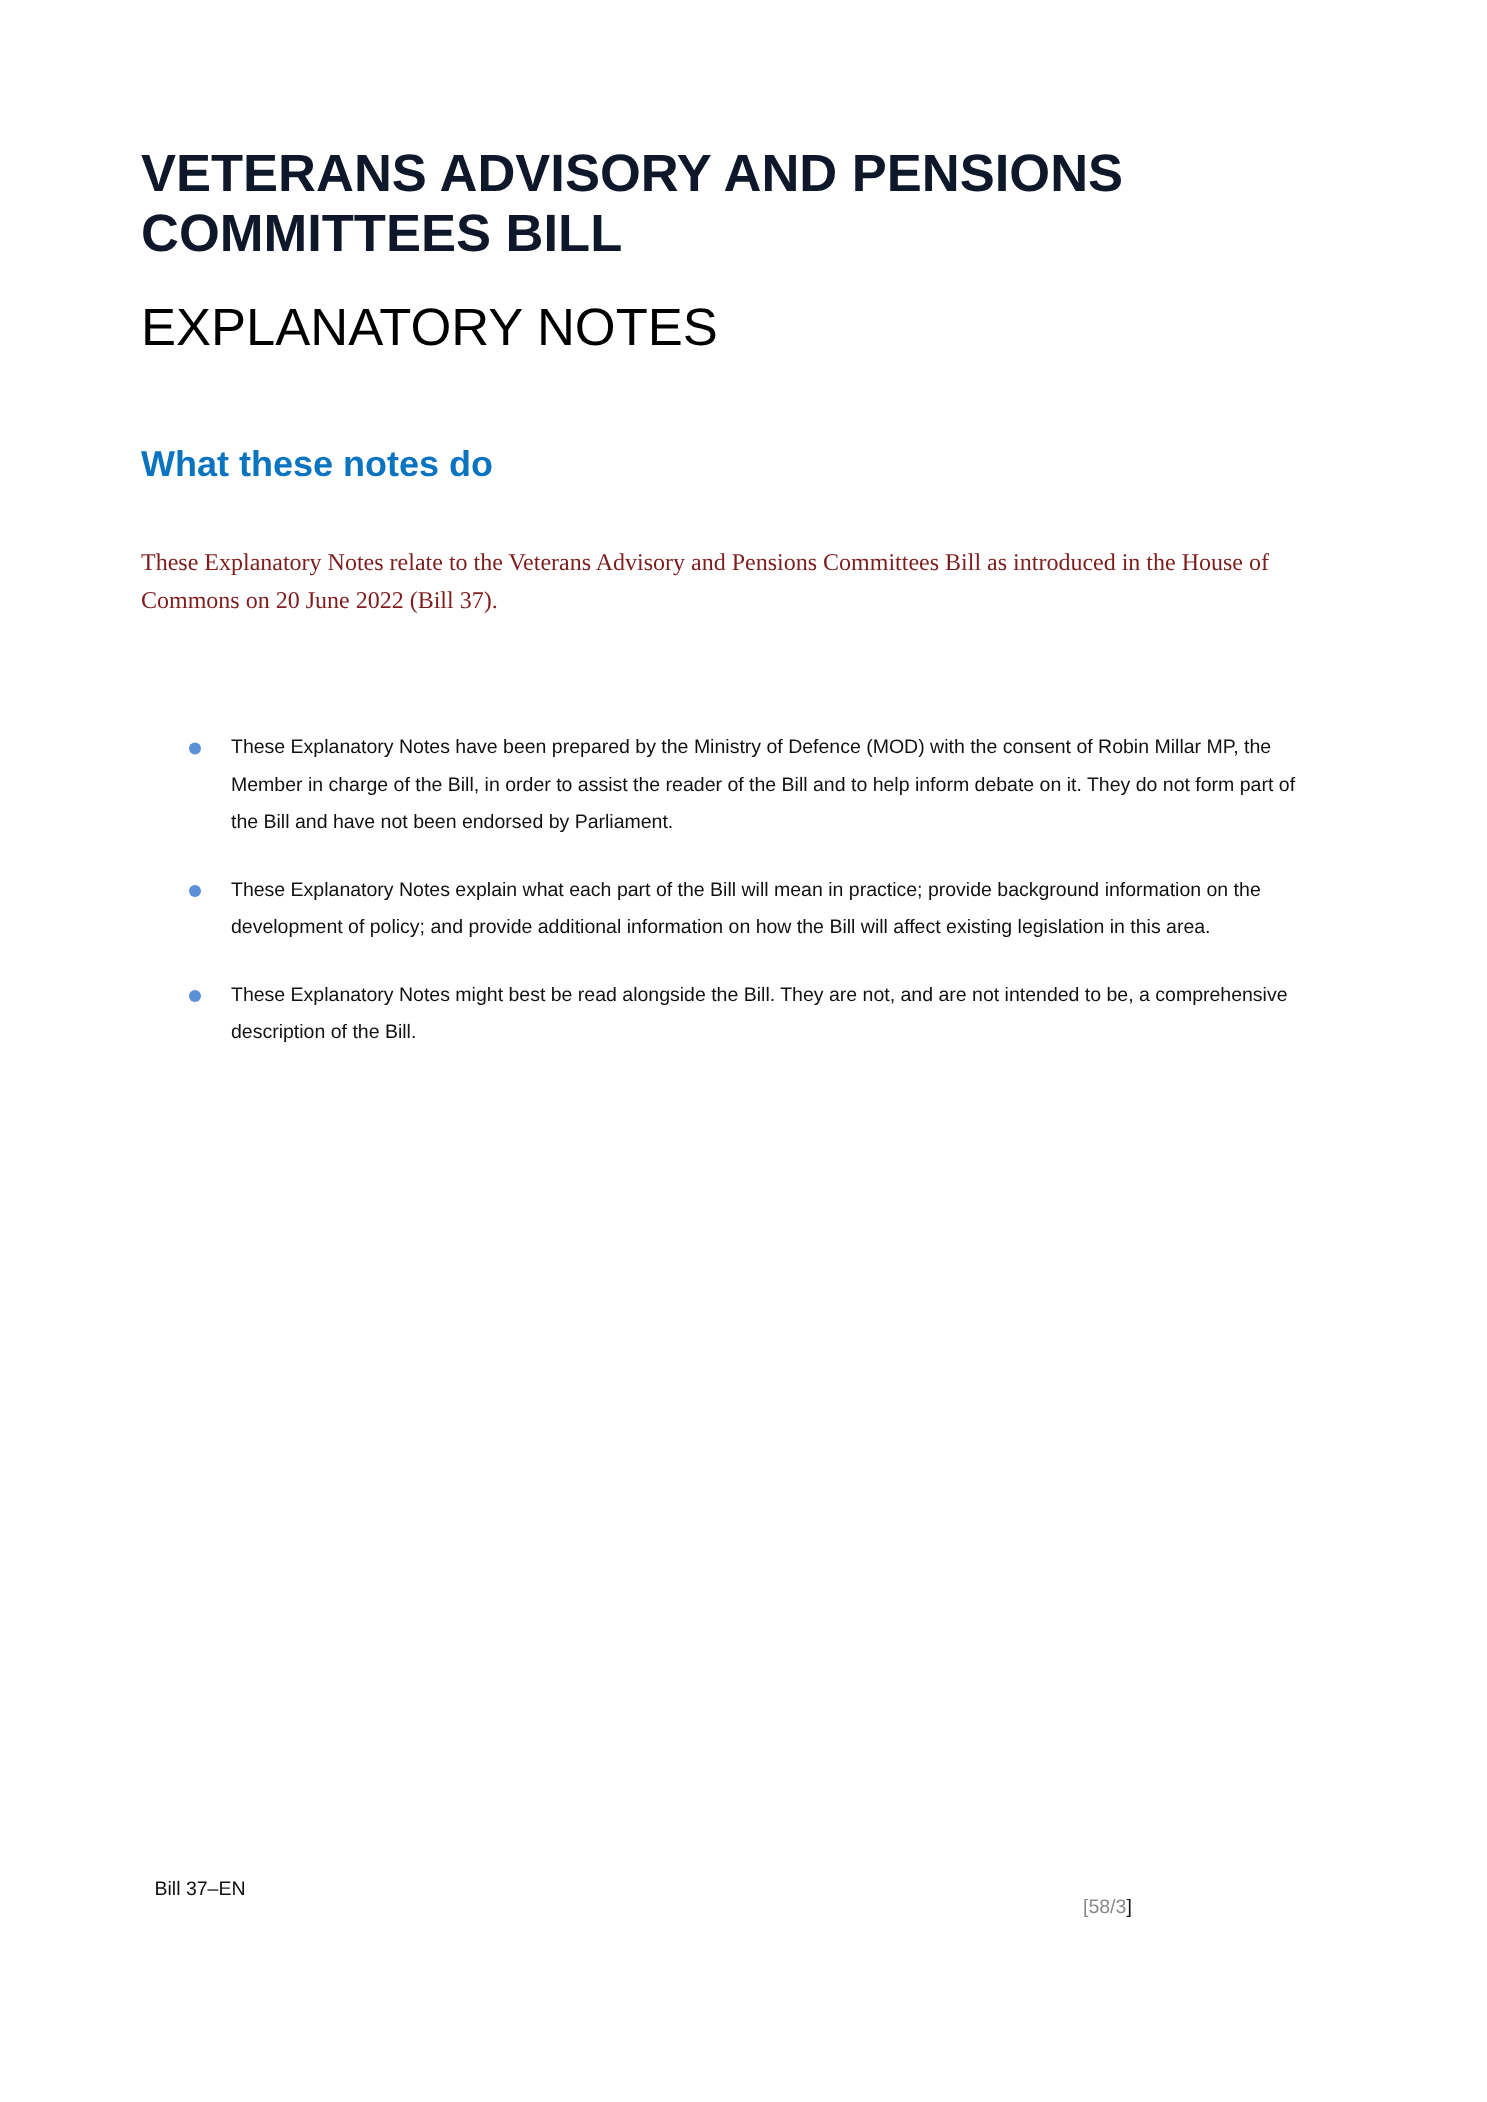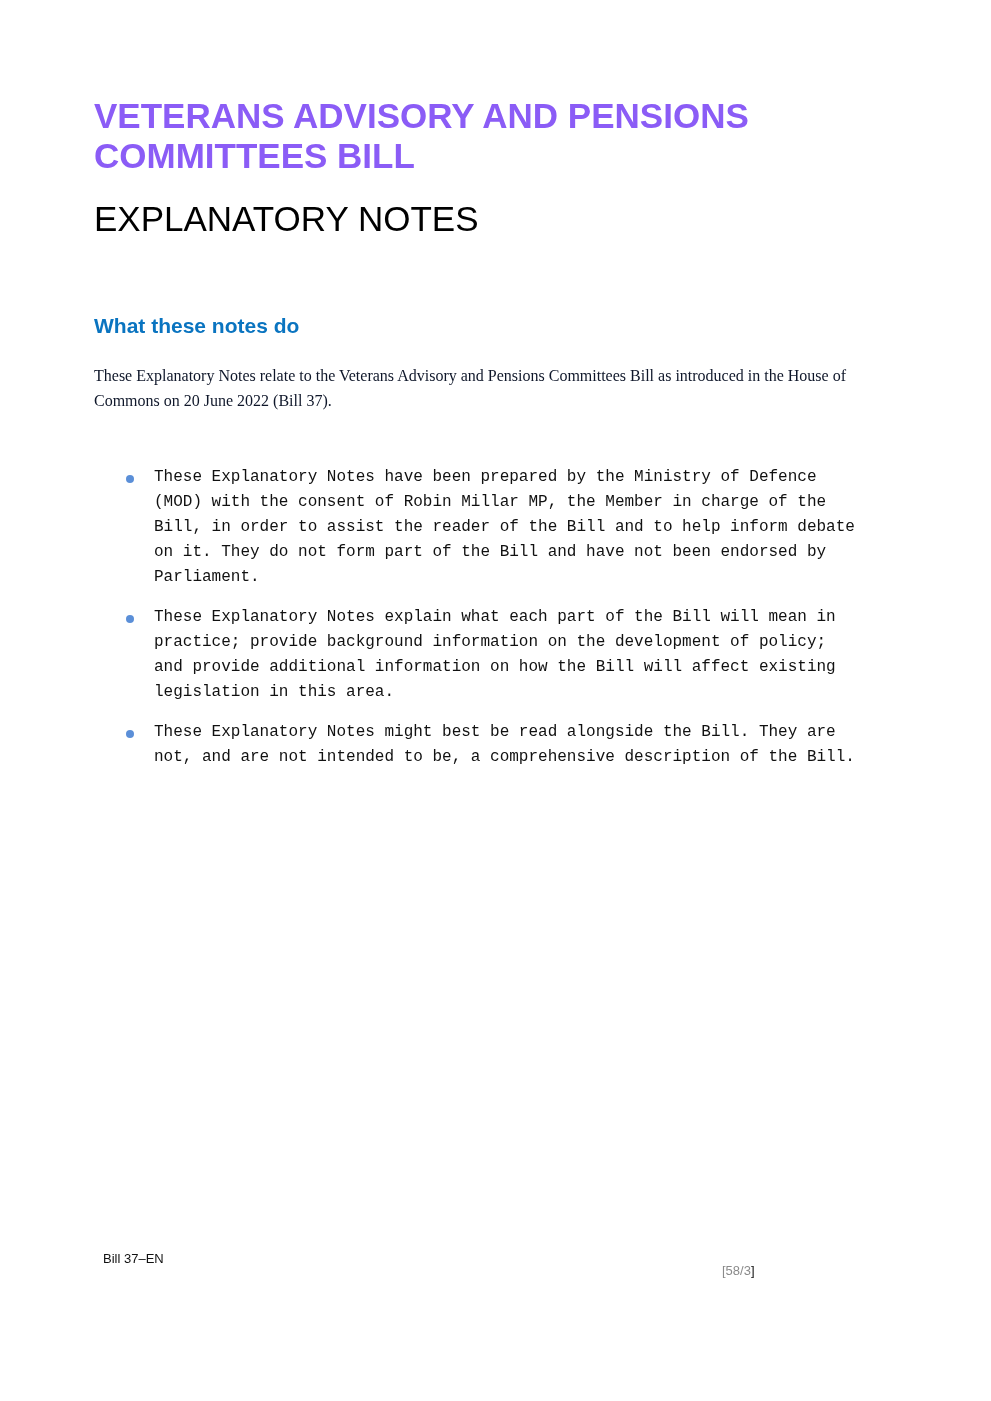--- a/index.html
+++ b/index.html
@@ -1,46 +1,46 @@
 <!DOCTYPE html>
 <html><head>
 <meta charset="utf-8">
 <style>
   html, body { margin: 0; padding: 0; background: #ffffff; }
   body { width: 991px; height: 1401px; position: relative; overflow: hidden; }
   .page { position: absolute; left: 0; top: 0; width: 991px; height: 1401px; background: #fff; }
   .title {
     position: absolute; left: 94px; top: 96px; width: 780px;
     font-family: "Liberation Sans", sans-serif; font-weight: bold;
-    font-size: 35px; line-height: 40px; color: #8b5cf6; margin: 0;
+    font-size: 35px; line-height: 40px; color: #0f172a; margin: 0;
     letter-spacing: 0px;
   }
   .subtitle {
     position: absolute; left: 94px; top: 199px;
     font-family: "Liberation Sans", sans-serif; font-weight: normal;
     font-size: 35px; line-height: 40px; color: #000; margin: 0;
   }
   .section-heading {
-    position: absolute; left: 94px; top: 310px;
+    position: absolute; left: 94px; top: 294px;
     font-family: "Liberation Sans", sans-serif; font-weight: bold;
-    font-size: 21px; line-height: 32px; color: #0a74c0; margin: 0;
+    font-size: 24px; line-height: 32px; color: #0a74c0; margin: 0;
   }
   .intro {
     position: absolute; left: 94px; top: 364px; width: 760px;
     font-family: "Liberation Serif", serif; font-size: 16px; line-height: 24.5px;
-    color: #0f172a; margin: 0;
+    color: #7f1d1d; margin: 0;
   }
   .bullets {
     position: absolute; left: 94px; top: 465px; width: 770px;
     list-style: none; margin: 0; padding: 0;
   }
   .bullets li {
     position: relative; padding-left: 60px;
-    font-family: Liberation Mono, monospace; font-size: 16px; line-height: 25px;
-    color: #111; margin-bottom: 15px;
+    font-family: Liberation Sans, sans-serif; font-size: 13px; line-height: 25px;
+    color: #111; margin-bottom: 15px; margin-top: 20px;
   }
   .bullet-dot {
     position: absolute; left: 32px; top: 10px; width: 8px; height: 8px;
     border-radius: 50%; background: #5b8fd8;
   }
   .footer-left {
     position: absolute; left: 103px; top: 1251px;
     font-family: "Liberation Sans", sans-serif; font-size: 13px; color: #111;
   }
   .footer-right {

